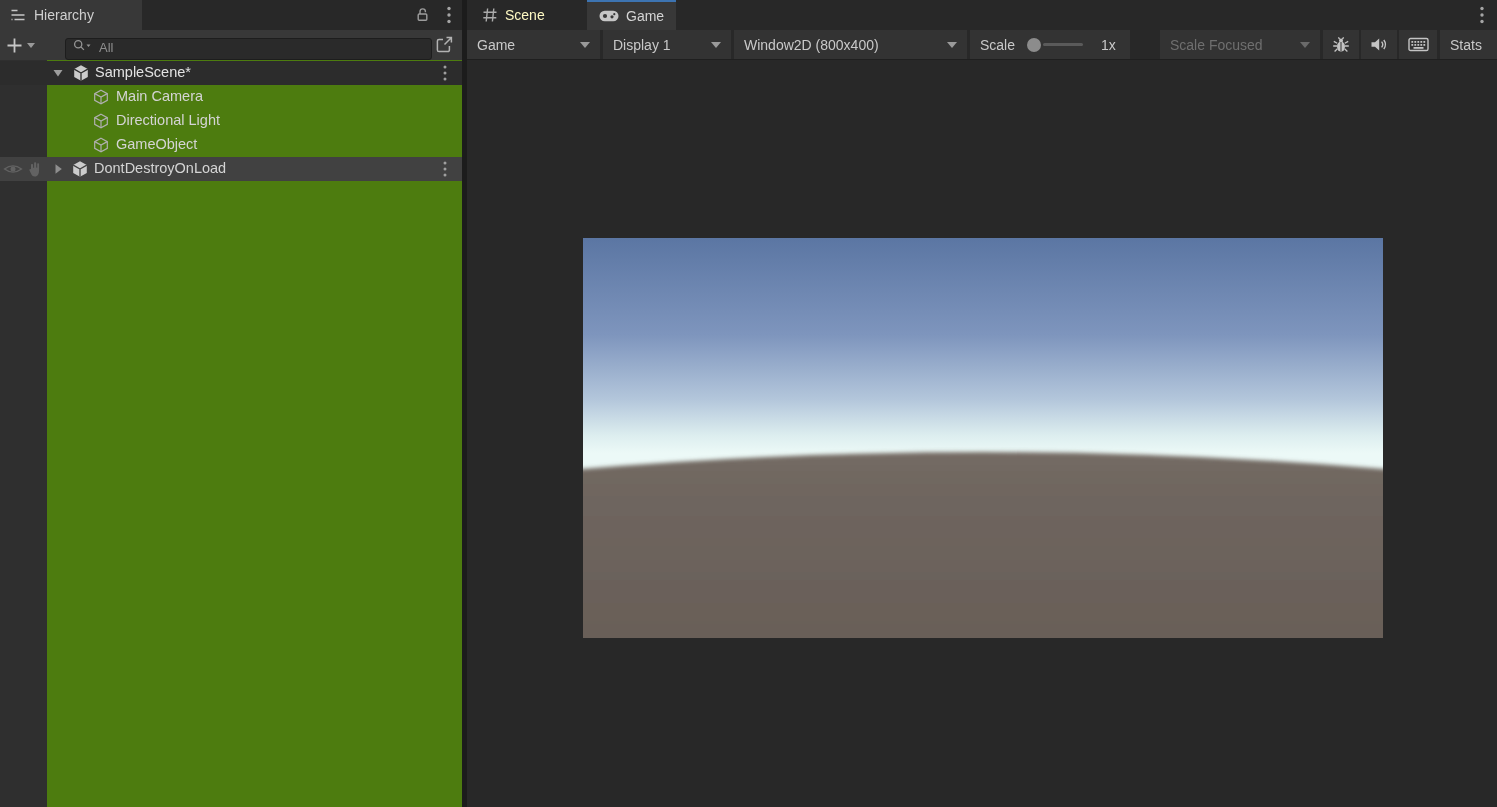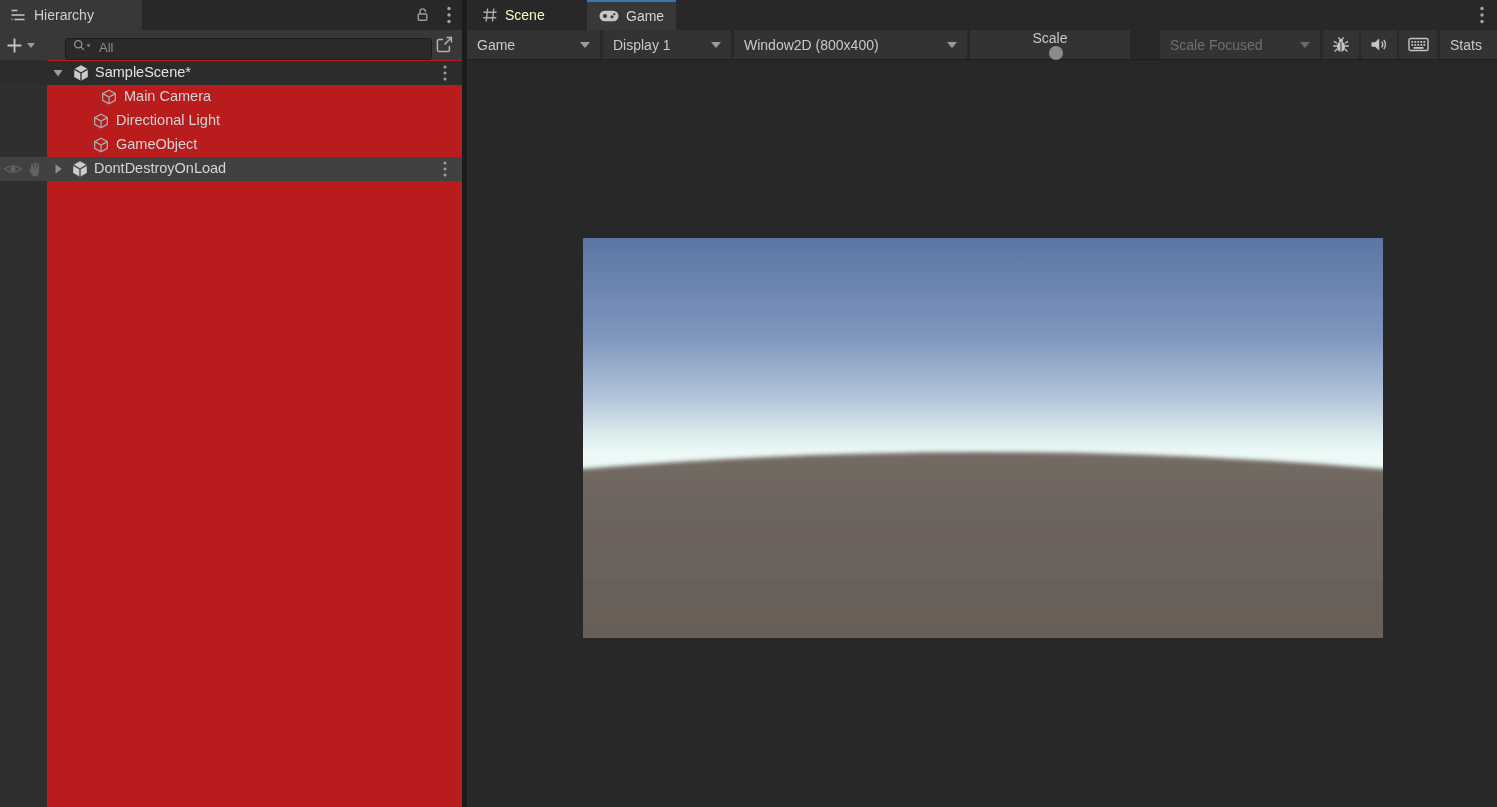--- a/index.html
+++ b/index.html
@@ -7,21 +7,21 @@
     width:1497px;height:807px;overflow:hidden;position:relative;
     background:#282828;color:#d2d2d2;
     font-family:"Liberation Sans",sans-serif;font-size:14px;
     -webkit-user-select:none;user-select:none;
   }
   svg{display:block}
   
   .tabbar{position:absolute;left:0;top:0;right:0;height:30px;background:#282828;}
   .kebab{display:inline-flex;align-items:center;justify-content:center;width:14px;height:18px;cursor:pointer;}
   
-  .left-panel{position:absolute;left:0;top:0;width:462px;height:807px;background:#b91c1c;}
+  .left-panel{position:absolute;left:0;top:0;width:462px;height:807px;background:#4d7c0f;}
   .h-tab{position:absolute;left:0;top:0;width:142px;height:30px;background:#383838;
     display:flex;align-items:center;gap:8px;padding-left:10px;box-sizing:border-box;color:#cfcfcf;}
   .h-tab-actions{position:absolute;right:6px;top:0;height:30px;display:flex;align-items:center;gap:12px;}
   .h-toolbar{position:absolute;left:0;top:30px;width:462px;height:30px;background:#383838;}
   .plus-btn{position:absolute;left:6px;top:4px;width:40px;height:22px;display:flex;align-items:center;gap:4px;background:transparent;border:none;padding:0;cursor:pointer;}
   .searchbox{position:absolute;left:65px;top:8px;width:367px;height:22px;background:#2a2a2a;
     border:1px solid #1d1d1d;border-radius:3px;display:flex;align-items:flex-start;gap:5px;padding:0 7px;box-sizing:border-box;}
   .searchbox input{flex:1;min-width:0;background:transparent;border:none;outline:none;color:#d6d6d6;font-size:13px;font-family:inherit;}
   .searchbox input::placeholder{color:#8d8d8d;}
   .popout-btn{position:absolute;left:434px;top:3px;width:23px;height:23px;background:transparent;border:none;padding:0;cursor:pointer;}
@@ -137,21 +137,21 @@
       <span class="row-label" style="left:95px;">SampleScene*</span>
       <span class="row-kebab kebab">
         <svg width="4" height="16" viewBox="0 0 4 16" fill="#9f9f9f">
           <circle cx="2" cy="2" r="1.5"></circle>
             <circle cx="2" cy="8" r="1.5"></circle>
             <circle cx="2" cy="14" r="1.5"></circle>
         </svg>
       </span>
     </div>
 
-    <div class="trow" style="top:25px;margin-left:8px;">
+    <div class="trow" style="top:25px;">
       <span class="obj-icon" style="left:92px;">
         <svg width="18" height="18" viewBox="0 0 18 18" fill="none" stroke="#b0b0b0" stroke-width="1.2">
           <path d="M9 2.2l6.3 3.4v6.8L9 15.8l-6.3-3.4V5.6z"></path>
             <path d="M2.7 5.6L9 9l6.3-3.4M9 9v6.8"></path>
         </svg>
       </span>
       <span class="row-label" style="left:116px;">Main Camera</span>
     </div>
 
     <div class="trow" style="top:49px;">
@@ -250,21 +250,21 @@
     <button class="seg" style="left:136px;width:128px;">
       <span>Display 1</span>
       <span class="caret"></span>
     </button>
 
     <button class="seg" style="left:267px;width:233px;">
       <span>Window2D (800x400)</span>
       <span class="caret"></span>
     </button>
 
-    <div class="seg" style="left:503px;width:160px;cursor:default;flex-direction:column;">
+    <div class="seg" style="left:503px;width:160px;cursor:default;">
       <span>Scale</span>
       <span class="slider-knob"></span>
       <span class="slider-track"></span>
       <span class="scale-value">1x</span>
     </div>
 
     <button class="seg disabled" style="left:693px;width:160px;">
       <span>Scale Focused</span>
       <span class="caret"></span>
     </button>

